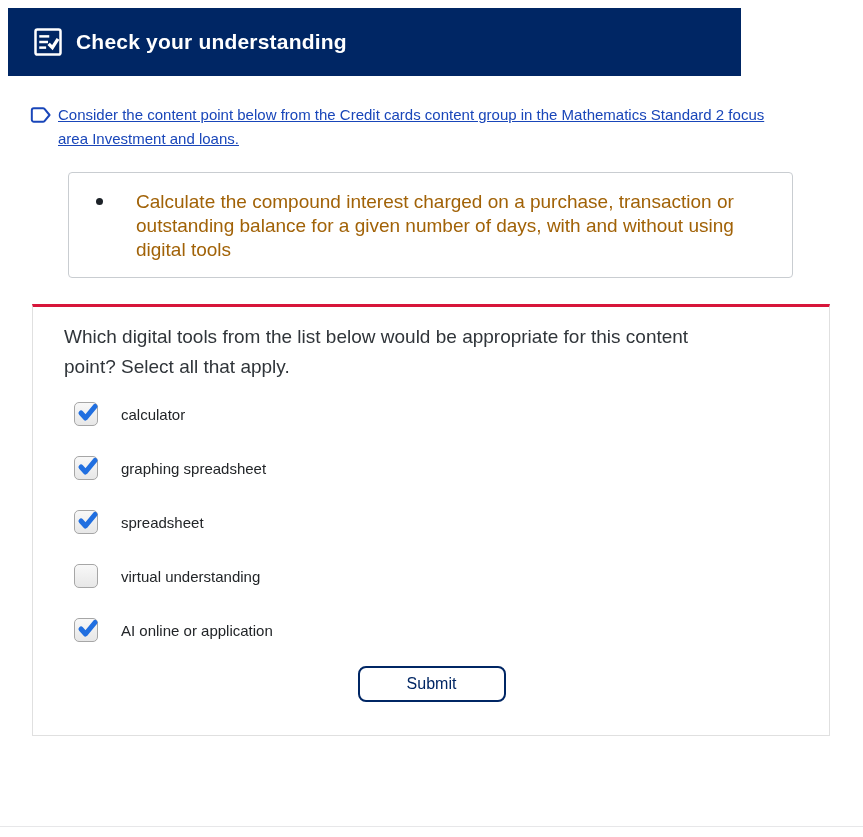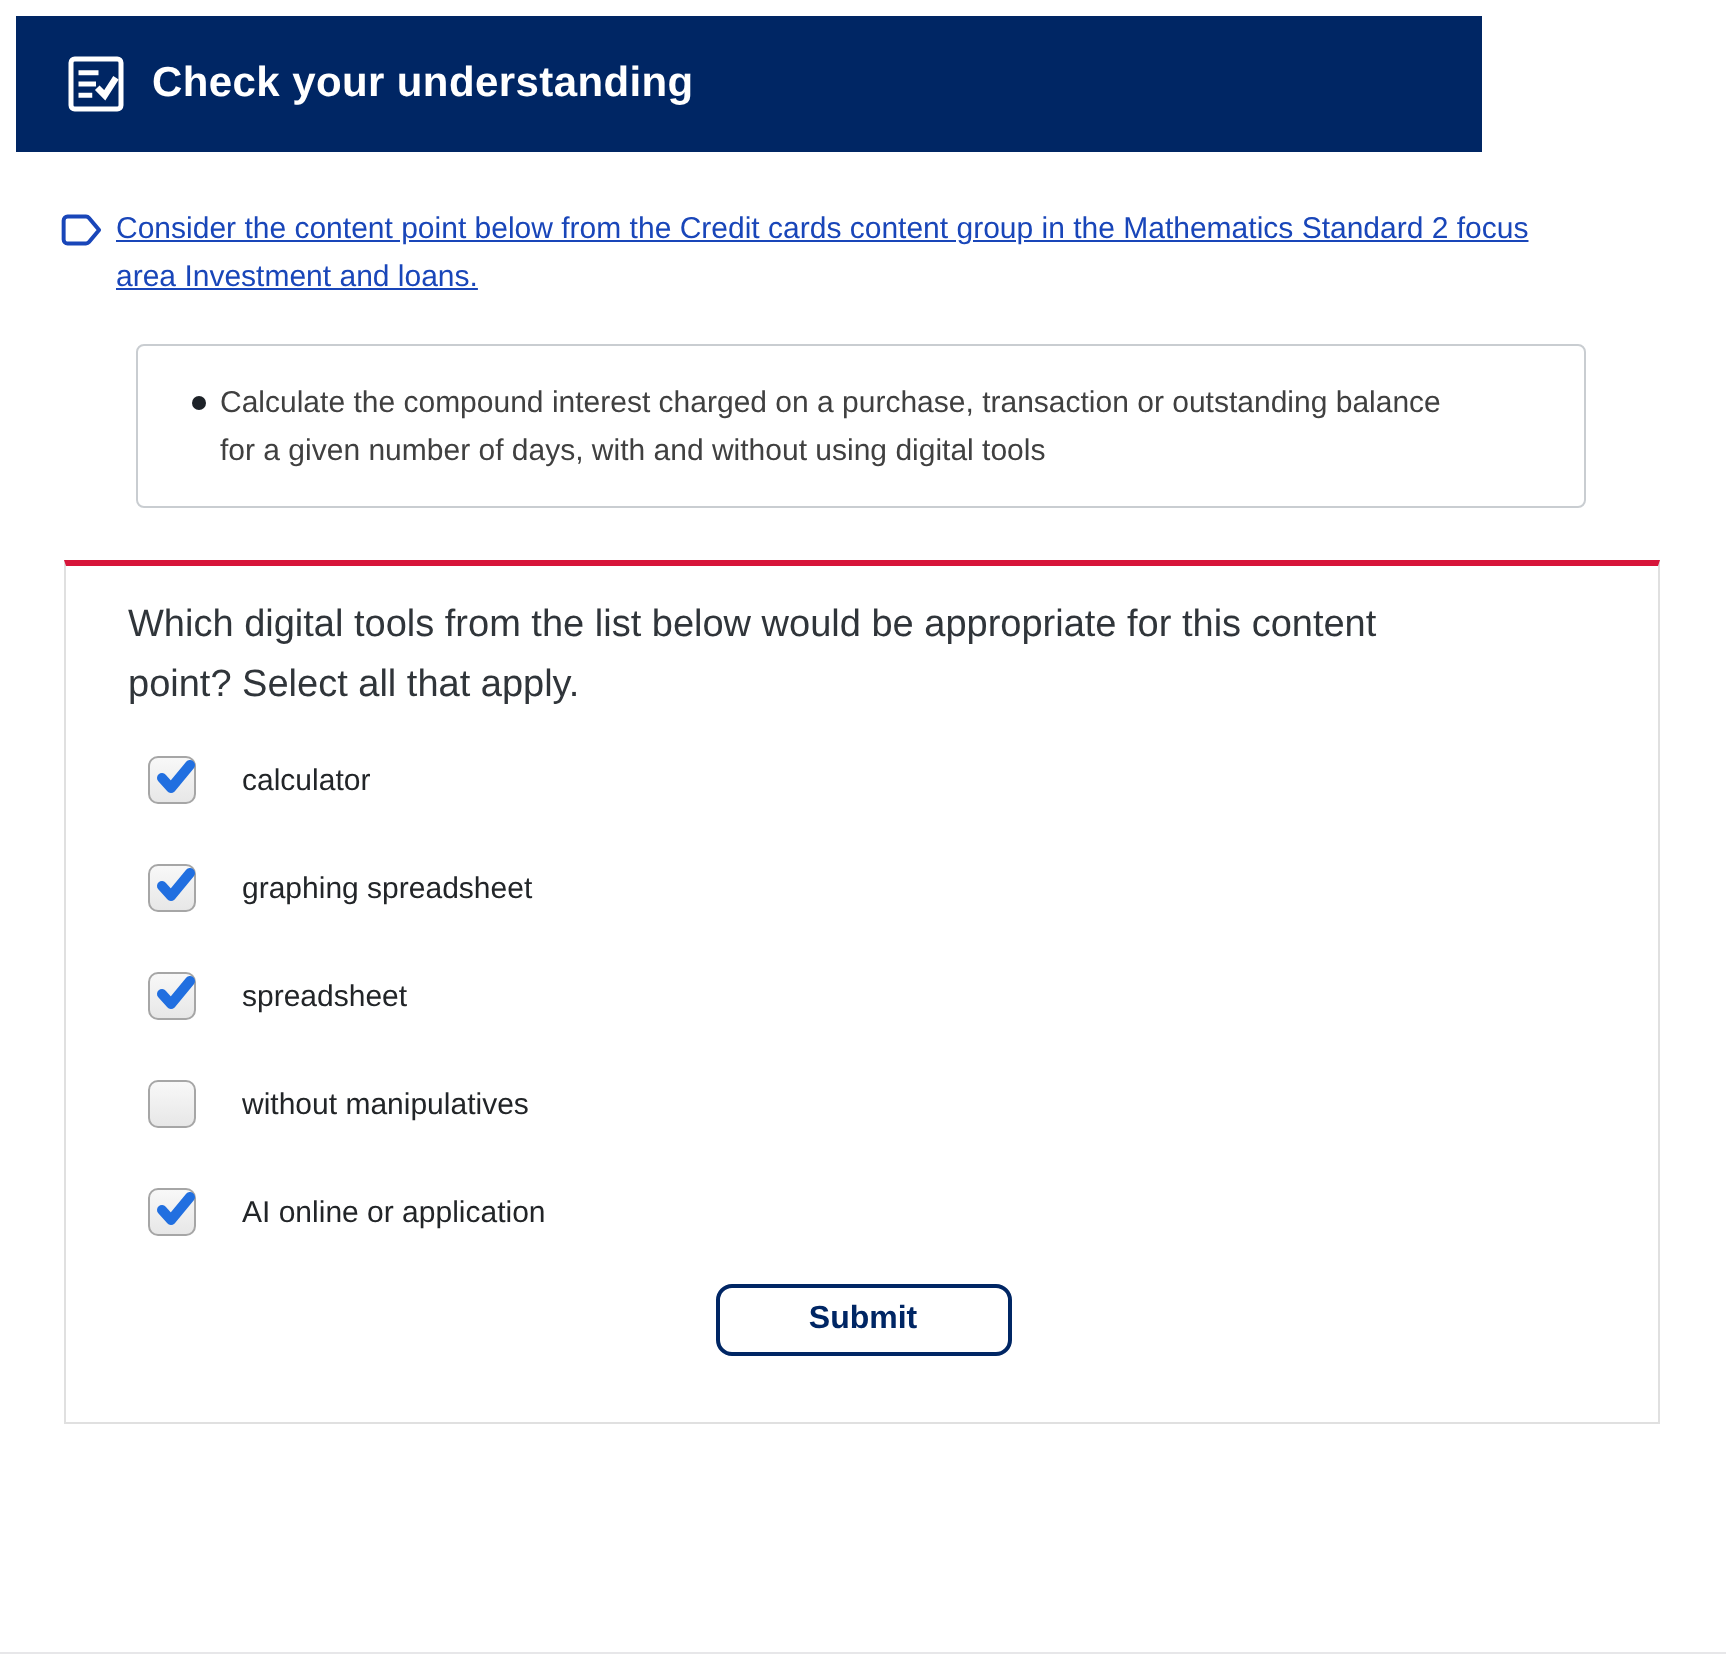--- a/index.html
+++ b/index.html
@@ -18,42 +18,42 @@
   .prompt-icon { width:22px; height:18px; margin-top:3px; flex:0 0 auto; }
   .prompt-text { margin-left:6px; color:#1946b9; font-size:15px; line-height:24px;
     max-width:740px;text-decoration:underline; }
 
   
   .content-box { margin:21px 0 0 68px; width:725px; min-height:82px;
     border:1px solid #c9cdd1; border-radius:4px; padding:17px 30px 15px 27px;
     display:flex; align-items:flex-start; }
   .bullet-dot { width:7px; height:7px; border-radius:50%; background:#1d2228;
     margin:8px 0 0 0; flex:0 0 auto; }
-  .content-text { margin-left:7px; color:#404040; font-size:15px; line-height:24px;
+  .content-text { margin-left:33px; color:#a16207; font-size:19px; line-height:24px;
     max-width:630px; }
 
   
   .question-card { margin:26px 0 0 32px; width:798px;
     border:1px solid #e0e0e0; border-top:3px solid #d7153a;
     padding:15px 30px 33px 31px; }
   .question-text { color:#30353a; font-size:19px; line-height:30px; max-width:680px; }
 
   .options { margin-top:20px; }
   .option-row { display:flex; align-items:center; margin-left:10px; margin-bottom:30px; height:24px; }
   .option-row:last-of-type { margin-bottom:0; }
   .checkbox { position:relative; width:24px; height:24px; border:1px solid #a6a6a6;
     border-radius:5px; background:linear-gradient(#f8f8f8,#e7e7e7); cursor:pointer;
     flex:0 0 auto; }
   .checkbox .check-icon { display:none; position:absolute; left:1px; top:-3px; }
   .checkbox.checked .check-icon { display:block; }
   .option-label { margin-left:23px; color:#222528; font-size:15px; cursor:pointer; }
 
   .submit-wrap { margin-top:24px; text-align:center; }
   .submit-btn { width:148px; height:36px; background:#ffffff; border:2px solid #002664;
-    border-radius:8px; color:#002664; font-size:16px; font-weight:bold;
+    border-radius:8px; color:#002664; font-size:16px; font-weight:normal;
     font-family:"Liberation Sans","DejaVu Sans",sans-serif; cursor:pointer; }
 
   
   .bottom-divider { position:absolute; left:0; top:826px; width:863px; height:0;
     border:none; border-top:1px solid #e7e7e9; }
 </style>
 </head>
 <body>
 
 <div class="header-bar">
@@ -108,21 +108,21 @@
           <polyline points="5,13 9.5,18 19,6.5"></polyline>
         </svg>
       </span>
       <label class="option-label">spreadsheet</label>
     </div>
 
     <div class="option-row">
       <span class="checkbox">
         
       </span>
-      <label class="option-label">without manipulatives</label>
+      <label class="option-label">virtual understanding</label>
     </div>
 
 
     <div class="option-row">
       <span class="checkbox checked">
         <svg class="check-icon" width="24" height="24" viewBox="0 0 24 24" fill="none" stroke="#216fe0" stroke-width="5" stroke-linecap="round" stroke-linejoin="round">
           <polyline points="5,13 9.5,18 19,6.5"></polyline>
         </svg>
       </span>
       <label class="option-label">AI online or application</label>

